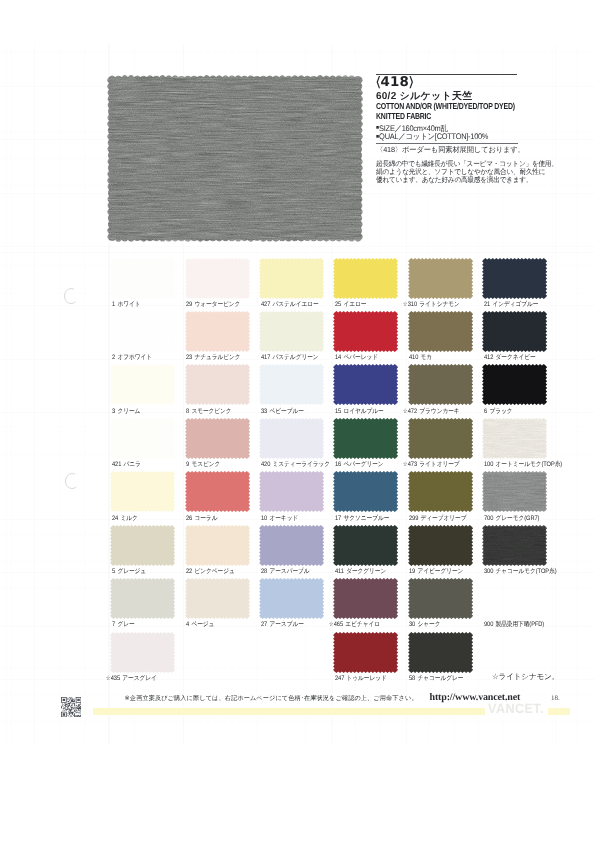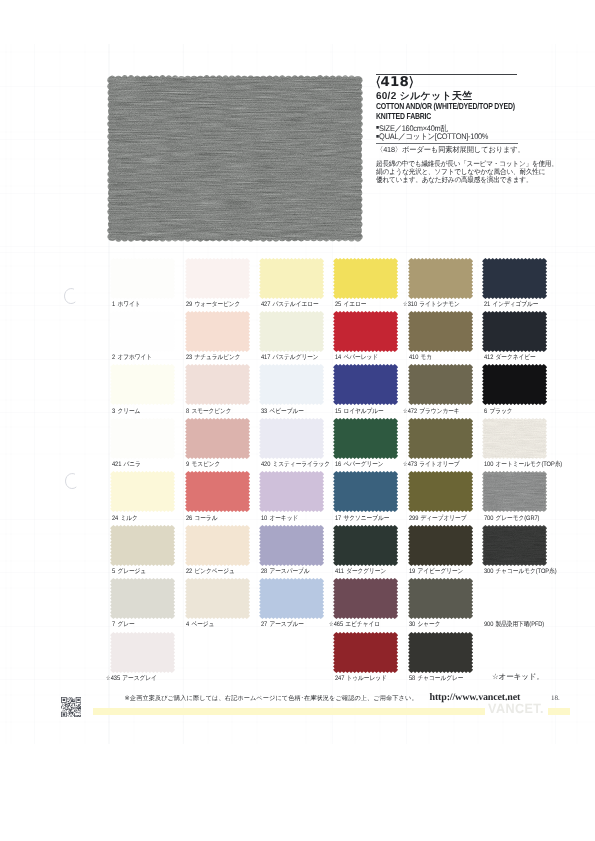--- a/index.html
+++ b/index.html
@@ -622,21 +622,21 @@
           <svg width="67.2" height="43.2" viewBox="0 0 67.2 43.2" style="position: absolute; left: -2.6px; top: -2.6px; display: block;">
             <g transform="translate(2.6,2.6)">
               <path d="M0,0 L1.82,-1.50 L3.65,0.00 L5.47,-1.50 L7.29,0.00 L9.12,-1.50 L10.94,0.00 L12.76,-1.50 L14.59,0.00 L16.41,-1.50 L18.24,0.00 L20.06,-1.50 L21.88,0.00 L23.71,-1.50 L25.53,0.00 L27.35,-1.50 L29.18,0.00 L31.00,-1.50 L32.82,0.00 L34.65,-1.50 L36.47,0.00 L38.29,-1.50 L40.12,0.00 L41.94,-1.50 L43.76,0.00 L45.59,-1.50 L47.41,0.00 L49.24,-1.50 L51.06,0.00 L52.88,-1.50 L54.71,0.00 L56.53,-1.50 L58.35,0.00 L60.18,-1.50 L62.00,0.00 L63.50,1.73 L62.00,3.45 L63.50,5.18 L62.00,6.91 L63.50,8.64 L62.00,10.36 L63.50,12.09 L62.00,13.82 L63.50,15.55 L62.00,17.27 L63.50,19.00 L62.00,20.73 L63.50,22.45 L62.00,24.18 L63.50,25.91 L62.00,27.64 L63.50,29.36 L62.00,31.09 L63.50,32.82 L62.00,34.55 L63.50,36.27 L62.00,38.00 L60.18,39.50 L58.35,38.00 L56.53,39.50 L54.71,38.00 L52.88,39.50 L51.06,38.00 L49.24,39.50 L47.41,38.00 L45.59,39.50 L43.76,38.00 L41.94,39.50 L40.12,38.00 L38.29,39.50 L36.47,38.00 L34.65,39.50 L32.82,38.00 L31.00,39.50 L29.18,38.00 L27.35,39.50 L25.53,38.00 L23.71,39.50 L21.88,38.00 L20.06,39.50 L18.24,38.00 L16.41,39.50 L14.59,38.00 L12.76,39.50 L10.94,38.00 L9.12,39.50 L7.29,38.00 L5.47,39.50 L3.65,38.00 L1.82,39.50 L0.00,38.00 L-1.50,36.27 L0.00,34.55 L-1.50,32.82 L0.00,31.09 L-1.50,29.36 L0.00,27.64 L-1.50,25.91 L0.00,24.18 L-1.50,22.45 L0.00,20.73 L-1.50,19.00 L0.00,17.27 L-1.50,15.55 L0.00,13.82 L-1.50,12.09 L0.00,10.36 L-1.50,8.64 L0.00,6.91 L-1.50,5.18 L0.00,3.45 L-1.50,1.73 L0.00,0.00 Z" fill="#353531"></path>
             </g>
           </svg>
         </div>
         <div class="lbl"><span class="c">58</span><span class="n">チャコールグレー</span></div>
       </div>
     </div>
 
-  <div class="newnote">☆オーキッド。</div>
+  <div class="newnote">☆ライトシナモン。</div>
 
   <div class="yellowband"></div>
   <div class="yellowband2"></div>
   <div id="qr"><svg width="20.4" height="20.4" viewBox="0 0 20.4 20.4">
         <rect width="20.4" height="20.4" fill="#fff"></rect>
         <path d="M0.00,0.00h0.82v0.82h-0.82zM0.82,0.00h0.82v0.82h-0.82zM1.63,0.00h0.82v0.82h-0.82zM2.45,0.00h0.82v0.82h-0.82zM3.26,0.00h0.82v0.82h-0.82zM4.08,0.00h0.82v0.82h-0.82zM4.90,0.00h0.82v0.82h-0.82zM8.16,0.00h0.82v0.82h-0.82zM9.79,0.00h0.82v0.82h-0.82zM14.69,0.00h0.82v0.82h-0.82zM15.50,0.00h0.82v0.82h-0.82zM16.32,0.00h0.82v0.82h-0.82zM17.14,0.00h0.82v0.82h-0.82zM17.95,0.00h0.82v0.82h-0.82zM18.77,0.00h0.82v0.82h-0.82zM19.58,0.00h0.82v0.82h-0.82zM0.00,0.82h0.82v0.82h-0.82zM4.90,0.82h0.82v0.82h-0.82zM6.53,0.82h0.82v0.82h-0.82zM8.98,0.82h0.82v0.82h-0.82zM10.61,0.82h0.82v0.82h-0.82zM14.69,0.82h0.82v0.82h-0.82zM19.58,0.82h0.82v0.82h-0.82zM0.00,1.63h0.82v0.82h-0.82zM1.63,1.63h0.82v0.82h-0.82zM2.45,1.63h0.82v0.82h-0.82zM3.26,1.63h0.82v0.82h-0.82zM4.90,1.63h0.82v0.82h-0.82zM6.53,1.63h0.82v0.82h-0.82zM8.16,1.63h0.82v0.82h-0.82zM8.98,1.63h0.82v0.82h-0.82zM10.61,1.63h0.82v0.82h-0.82zM11.42,1.63h0.82v0.82h-0.82zM13.06,1.63h0.82v0.82h-0.82zM14.69,1.63h0.82v0.82h-0.82zM16.32,1.63h0.82v0.82h-0.82zM17.14,1.63h0.82v0.82h-0.82zM17.95,1.63h0.82v0.82h-0.82zM19.58,1.63h0.82v0.82h-0.82zM0.00,2.45h0.82v0.82h-0.82zM1.63,2.45h0.82v0.82h-0.82zM2.45,2.45h0.82v0.82h-0.82zM3.26,2.45h0.82v0.82h-0.82zM4.90,2.45h0.82v0.82h-0.82zM6.53,2.45h0.82v0.82h-0.82zM9.79,2.45h0.82v0.82h-0.82zM11.42,2.45h0.82v0.82h-0.82zM12.24,2.45h0.82v0.82h-0.82zM14.69,2.45h0.82v0.82h-0.82zM16.32,2.45h0.82v0.82h-0.82zM17.14,2.45h0.82v0.82h-0.82zM17.95,2.45h0.82v0.82h-0.82zM19.58,2.45h0.82v0.82h-0.82zM0.00,3.26h0.82v0.82h-0.82zM1.63,3.26h0.82v0.82h-0.82zM2.45,3.26h0.82v0.82h-0.82zM3.26,3.26h0.82v0.82h-0.82zM4.90,3.26h0.82v0.82h-0.82zM8.16,3.26h0.82v0.82h-0.82zM9.79,3.26h0.82v0.82h-0.82zM10.61,3.26h0.82v0.82h-0.82zM11.42,3.26h0.82v0.82h-0.82zM13.06,3.26h0.82v0.82h-0.82zM14.69,3.26h0.82v0.82h-0.82zM16.32,3.26h0.82v0.82h-0.82zM17.14,3.26h0.82v0.82h-0.82zM17.95,3.26h0.82v0.82h-0.82zM19.58,3.26h0.82v0.82h-0.82zM0.00,4.08h0.82v0.82h-0.82zM4.90,4.08h0.82v0.82h-0.82zM6.53,4.08h0.82v0.82h-0.82zM7.34,4.08h0.82v0.82h-0.82zM9.79,4.08h0.82v0.82h-0.82zM10.61,4.08h0.82v0.82h-0.82zM11.42,4.08h0.82v0.82h-0.82zM12.24,4.08h0.82v0.82h-0.82zM13.06,4.08h0.82v0.82h-0.82zM14.69,4.08h0.82v0.82h-0.82zM19.58,4.08h0.82v0.82h-0.82zM0.00,4.90h0.82v0.82h-0.82zM0.82,4.90h0.82v0.82h-0.82zM1.63,4.90h0.82v0.82h-0.82zM2.45,4.90h0.82v0.82h-0.82zM3.26,4.90h0.82v0.82h-0.82zM4.08,4.90h0.82v0.82h-0.82zM4.90,4.90h0.82v0.82h-0.82zM8.98,4.90h0.82v0.82h-0.82zM14.69,4.90h0.82v0.82h-0.82zM15.50,4.90h0.82v0.82h-0.82zM16.32,4.90h0.82v0.82h-0.82zM17.14,4.90h0.82v0.82h-0.82zM17.95,4.90h0.82v0.82h-0.82zM18.77,4.90h0.82v0.82h-0.82zM19.58,4.90h0.82v0.82h-0.82zM6.53,5.71h0.82v0.82h-0.82zM7.34,5.71h0.82v0.82h-0.82zM8.16,5.71h0.82v0.82h-0.82zM8.98,5.71h0.82v0.82h-0.82zM9.79,5.71h0.82v0.82h-0.82zM11.42,5.71h0.82v0.82h-0.82zM12.24,5.71h0.82v0.82h-0.82zM13.06,5.71h0.82v0.82h-0.82zM0.82,6.53h0.82v0.82h-0.82zM3.26,6.53h0.82v0.82h-0.82zM4.08,6.53h0.82v0.82h-0.82zM4.90,6.53h0.82v0.82h-0.82zM6.53,6.53h0.82v0.82h-0.82zM7.34,6.53h0.82v0.82h-0.82zM8.16,6.53h0.82v0.82h-0.82zM11.42,6.53h0.82v0.82h-0.82zM13.06,6.53h0.82v0.82h-0.82zM14.69,6.53h0.82v0.82h-0.82zM18.77,6.53h0.82v0.82h-0.82zM19.58,6.53h0.82v0.82h-0.82zM1.63,7.34h0.82v0.82h-0.82zM4.08,7.34h0.82v0.82h-0.82zM4.90,7.34h0.82v0.82h-0.82zM5.71,7.34h0.82v0.82h-0.82zM8.16,7.34h0.82v0.82h-0.82zM10.61,7.34h0.82v0.82h-0.82zM13.06,7.34h0.82v0.82h-0.82zM17.14,7.34h0.82v0.82h-0.82zM17.95,7.34h0.82v0.82h-0.82zM19.58,7.34h0.82v0.82h-0.82zM0.82,8.16h0.82v0.82h-0.82zM3.26,8.16h0.82v0.82h-0.82zM4.08,8.16h0.82v0.82h-0.82zM6.53,8.16h0.82v0.82h-0.82zM7.34,8.16h0.82v0.82h-0.82zM8.16,8.16h0.82v0.82h-0.82zM9.79,8.16h0.82v0.82h-0.82zM10.61,8.16h0.82v0.82h-0.82zM13.06,8.16h0.82v0.82h-0.82zM14.69,8.16h0.82v0.82h-0.82zM15.50,8.16h0.82v0.82h-0.82zM17.14,8.16h0.82v0.82h-0.82zM17.95,8.16h0.82v0.82h-0.82zM0.00,8.98h0.82v0.82h-0.82zM1.63,8.98h0.82v0.82h-0.82zM4.08,8.98h0.82v0.82h-0.82zM4.90,8.98h0.82v0.82h-0.82zM6.53,8.98h0.82v0.82h-0.82zM7.34,8.98h0.82v0.82h-0.82zM8.98,8.98h0.82v0.82h-0.82zM16.32,8.98h0.82v0.82h-0.82zM17.14,8.98h0.82v0.82h-0.82zM18.77,8.98h0.82v0.82h-0.82zM19.58,8.98h0.82v0.82h-0.82zM0.00,9.79h0.82v0.82h-0.82zM5.71,9.79h0.82v0.82h-0.82zM6.53,9.79h0.82v0.82h-0.82zM9.79,9.79h0.82v0.82h-0.82zM10.61,9.79h0.82v0.82h-0.82zM11.42,9.79h0.82v0.82h-0.82zM13.06,9.79h0.82v0.82h-0.82zM13.87,9.79h0.82v0.82h-0.82zM15.50,9.79h0.82v0.82h-0.82zM17.95,9.79h0.82v0.82h-0.82zM18.77,9.79h0.82v0.82h-0.82zM0.00,10.61h0.82v0.82h-0.82zM2.45,10.61h0.82v0.82h-0.82zM3.26,10.61h0.82v0.82h-0.82zM4.08,10.61h0.82v0.82h-0.82zM6.53,10.61h0.82v0.82h-0.82zM9.79,10.61h0.82v0.82h-0.82zM10.61,10.61h0.82v0.82h-0.82zM12.24,10.61h0.82v0.82h-0.82zM14.69,10.61h0.82v0.82h-0.82zM15.50,10.61h0.82v0.82h-0.82zM16.32,10.61h0.82v0.82h-0.82zM17.14,10.61h0.82v0.82h-0.82zM17.95,10.61h0.82v0.82h-0.82zM18.77,10.61h0.82v0.82h-0.82zM19.58,10.61h0.82v0.82h-0.82zM1.63,11.42h0.82v0.82h-0.82zM2.45,11.42h0.82v0.82h-0.82zM5.71,11.42h0.82v0.82h-0.82zM7.34,11.42h0.82v0.82h-0.82zM8.16,11.42h0.82v0.82h-0.82zM10.61,11.42h0.82v0.82h-0.82zM12.24,11.42h0.82v0.82h-0.82zM13.06,11.42h0.82v0.82h-0.82zM13.87,11.42h0.82v0.82h-0.82zM16.32,11.42h0.82v0.82h-0.82zM17.14,11.42h0.82v0.82h-0.82zM17.95,11.42h0.82v0.82h-0.82zM18.77,11.42h0.82v0.82h-0.82zM19.58,11.42h0.82v0.82h-0.82zM4.08,12.24h0.82v0.82h-0.82zM4.90,12.24h0.82v0.82h-0.82zM5.71,12.24h0.82v0.82h-0.82zM6.53,12.24h0.82v0.82h-0.82zM8.16,12.24h0.82v0.82h-0.82zM8.98,12.24h0.82v0.82h-0.82zM9.79,12.24h0.82v0.82h-0.82zM10.61,12.24h0.82v0.82h-0.82zM14.69,12.24h0.82v0.82h-0.82zM17.14,12.24h0.82v0.82h-0.82zM19.58,12.24h0.82v0.82h-0.82zM1.63,13.06h0.82v0.82h-0.82zM3.26,13.06h0.82v0.82h-0.82zM4.90,13.06h0.82v0.82h-0.82zM8.16,13.06h0.82v0.82h-0.82zM8.98,13.06h0.82v0.82h-0.82zM9.79,13.06h0.82v0.82h-0.82zM13.06,13.06h0.82v0.82h-0.82zM14.69,13.06h0.82v0.82h-0.82zM15.50,13.06h0.82v0.82h-0.82zM17.14,13.06h0.82v0.82h-0.82zM17.95,13.06h0.82v0.82h-0.82zM19.58,13.06h0.82v0.82h-0.82zM7.34,13.87h0.82v0.82h-0.82zM8.98,13.87h0.82v0.82h-0.82zM13.06,13.87h0.82v0.82h-0.82zM13.87,13.87h0.82v0.82h-0.82zM19.58,13.87h0.82v0.82h-0.82zM0.00,14.69h0.82v0.82h-0.82zM0.82,14.69h0.82v0.82h-0.82zM1.63,14.69h0.82v0.82h-0.82zM2.45,14.69h0.82v0.82h-0.82zM3.26,14.69h0.82v0.82h-0.82zM4.08,14.69h0.82v0.82h-0.82zM4.90,14.69h0.82v0.82h-0.82zM8.16,14.69h0.82v0.82h-0.82zM8.98,14.69h0.82v0.82h-0.82zM9.79,14.69h0.82v0.82h-0.82zM10.61,14.69h0.82v0.82h-0.82zM11.42,14.69h0.82v0.82h-0.82zM12.24,14.69h0.82v0.82h-0.82zM14.69,14.69h0.82v0.82h-0.82zM15.50,14.69h0.82v0.82h-0.82zM16.32,14.69h0.82v0.82h-0.82zM17.95,14.69h0.82v0.82h-0.82zM18.77,14.69h0.82v0.82h-0.82zM0.00,15.50h0.82v0.82h-0.82zM4.90,15.50h0.82v0.82h-0.82zM7.34,15.50h0.82v0.82h-0.82zM8.16,15.50h0.82v0.82h-0.82zM9.79,15.50h0.82v0.82h-0.82zM10.61,15.50h0.82v0.82h-0.82zM11.42,15.50h0.82v0.82h-0.82zM14.69,15.50h0.82v0.82h-0.82zM17.14,15.50h0.82v0.82h-0.82zM0.00,16.32h0.82v0.82h-0.82zM1.63,16.32h0.82v0.82h-0.82zM2.45,16.32h0.82v0.82h-0.82zM3.26,16.32h0.82v0.82h-0.82zM4.90,16.32h0.82v0.82h-0.82zM6.53,16.32h0.82v0.82h-0.82zM8.16,16.32h0.82v0.82h-0.82zM8.98,16.32h0.82v0.82h-0.82zM10.61,16.32h0.82v0.82h-0.82zM11.42,16.32h0.82v0.82h-0.82zM13.06,16.32h0.82v0.82h-0.82zM18.77,16.32h0.82v0.82h-0.82zM0.00,17.14h0.82v0.82h-0.82zM1.63,17.14h0.82v0.82h-0.82zM2.45,17.14h0.82v0.82h-0.82zM3.26,17.14h0.82v0.82h-0.82zM4.90,17.14h0.82v0.82h-0.82zM8.16,17.14h0.82v0.82h-0.82zM11.42,17.14h0.82v0.82h-0.82zM13.06,17.14h0.82v0.82h-0.82zM0.00,17.95h0.82v0.82h-0.82zM1.63,17.95h0.82v0.82h-0.82zM2.45,17.95h0.82v0.82h-0.82zM3.26,17.95h0.82v0.82h-0.82zM4.90,17.95h0.82v0.82h-0.82zM6.53,17.95h0.82v0.82h-0.82zM9.79,17.95h0.82v0.82h-0.82zM12.24,17.95h0.82v0.82h-0.82zM13.06,17.95h0.82v0.82h-0.82zM14.69,17.95h0.82v0.82h-0.82zM16.32,17.95h0.82v0.82h-0.82zM17.14,17.95h0.82v0.82h-0.82zM18.77,17.95h0.82v0.82h-0.82zM19.58,17.95h0.82v0.82h-0.82zM0.00,18.77h0.82v0.82h-0.82zM4.90,18.77h0.82v0.82h-0.82zM7.34,18.77h0.82v0.82h-0.82zM8.98,18.77h0.82v0.82h-0.82zM13.06,18.77h0.82v0.82h-0.82zM13.87,18.77h0.82v0.82h-0.82zM14.69,18.77h0.82v0.82h-0.82zM16.32,18.77h0.82v0.82h-0.82zM17.14,18.77h0.82v0.82h-0.82zM17.95,18.77h0.82v0.82h-0.82zM19.58,18.77h0.82v0.82h-0.82zM0.00,19.58h0.82v0.82h-0.82zM0.82,19.58h0.82v0.82h-0.82zM1.63,19.58h0.82v0.82h-0.82zM2.45,19.58h0.82v0.82h-0.82zM3.26,19.58h0.82v0.82h-0.82zM4.08,19.58h0.82v0.82h-0.82zM4.90,19.58h0.82v0.82h-0.82zM9.79,19.58h0.82v0.82h-0.82zM10.61,19.58h0.82v0.82h-0.82zM13.06,19.58h0.82v0.82h-0.82zM14.69,19.58h0.82v0.82h-0.82zM15.50,19.58h0.82v0.82h-0.82zM16.32,19.58h0.82v0.82h-0.82zM17.95,19.58h0.82v0.82h-0.82zM18.77,19.58h0.82v0.82h-0.82zM19.58,19.58h0.82v0.82h-0.82z" fill="#4a4d55"></path>
       </svg></div>
   <div class="fnotice">※企画立案及びご購入に際しては、右記ホームページにて色柄･在庫状況をご確認の上、ご用命下さい。</div>
   <div class="furl">http://www.vancet.net</div>
   <div class="fpage">18.</div>

